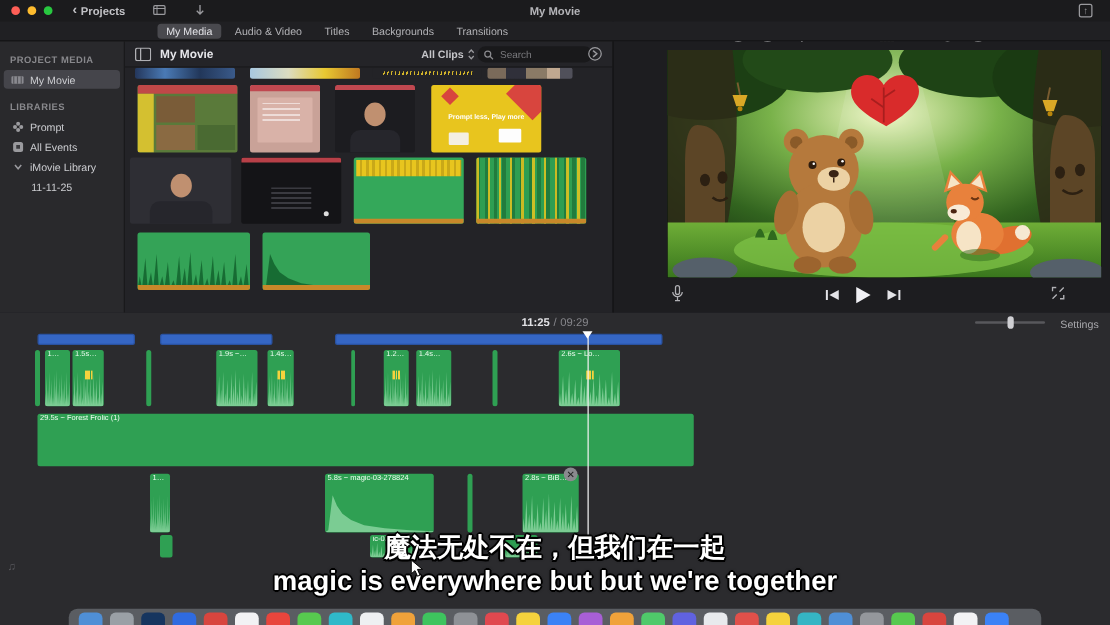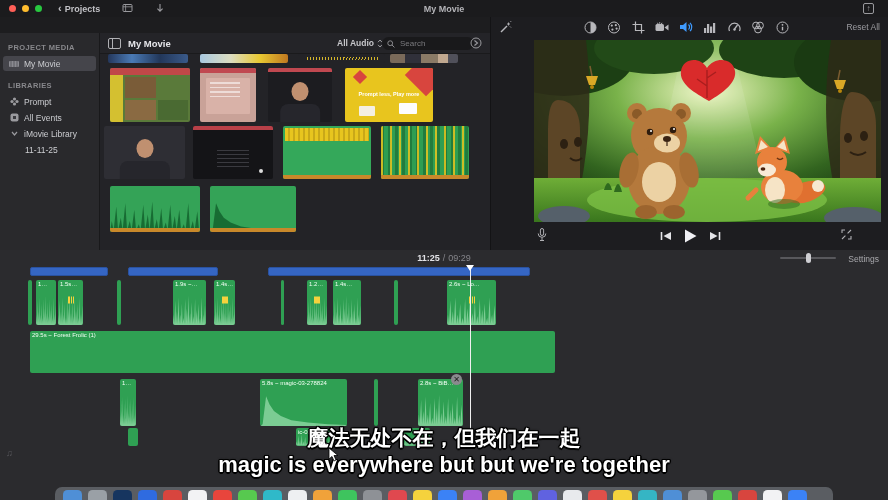--- a/index.html
+++ b/index.html
@@ -116,20 +116,29 @@
     </span>
     <span class="tb-icon">
       <svg width="10" height="11" viewBox="0 0 10 11">
           <path d="M5 1v7M2.4 5.6L5 8.2 7.6 5.6" fill="none" stroke="#9a9a9e" stroke-width="1.1"></path>
         </svg>
     </span>
     <span class="win-title">My Movie</span>
     <span class="share-btn">↑</span>
   </div>
 
+  <div class="tabstrip">
+    <div class="tabs">
+        <span class="tab sel">My Media</span>
+        <span class="tab">Audio &amp; Video</span>
+        <span class="tab">Titles</span>
+        <span class="tab">Backgrounds</span>
+        <span class="tab">Transitions</span>
+      </div>
+  </div>
 
   <div class="sidebar">
     <div class="side-h">PROJECT MEDIA</div>
     <div class="side-item sel">
       <span class="ic">
         <svg width="10" height="8" viewBox="0 0 10 8">
             <rect x="0" y="1" width="10" height="6" rx="1" fill="#8a8a90"></rect>
             <path d="M2 1v6M5 1v6M8 1v6" stroke="#55555b" stroke-width=".9"></path>
           </svg>
       </span>
@@ -173,21 +182,21 @@
 
   <div class="browser-head">
     <span class="bh-toggle">
       <svg width="13" height="11" viewBox="0 0 13 11">
           <rect x=".5" y=".5" width="12" height="10" rx="1.5" fill="none" stroke="#b0b0b4"></rect>
           <path d="M4.5 .5v10" stroke="#b0b0b4"></path>
         </svg>
     </span>
     <span class="bh-title">My Movie</span>
     <span class="bh-filter">
-      <span>All Audio</span>
+      <span>All Clips</span>
       <svg width="6" height="9" viewBox="0 0 6 9">
           <path d="M1 3.2L3 1l2 2.2M1 5.8L3 8l2-2.2" fill="none" stroke="#9a9a9e"></path>
         </svg>
     </span>
     <span class="bh-search">
       <svg width="8" height="8" viewBox="0 0 8 8">
           <circle cx="3.2" cy="3.2" r="2.4" fill="none" stroke="#8a8a8e"></circle>
           <path d="M5 5l2.4 2.4" stroke="#8a8a8e"></path>
         </svg>
       <input placeholder="Search" style="">

